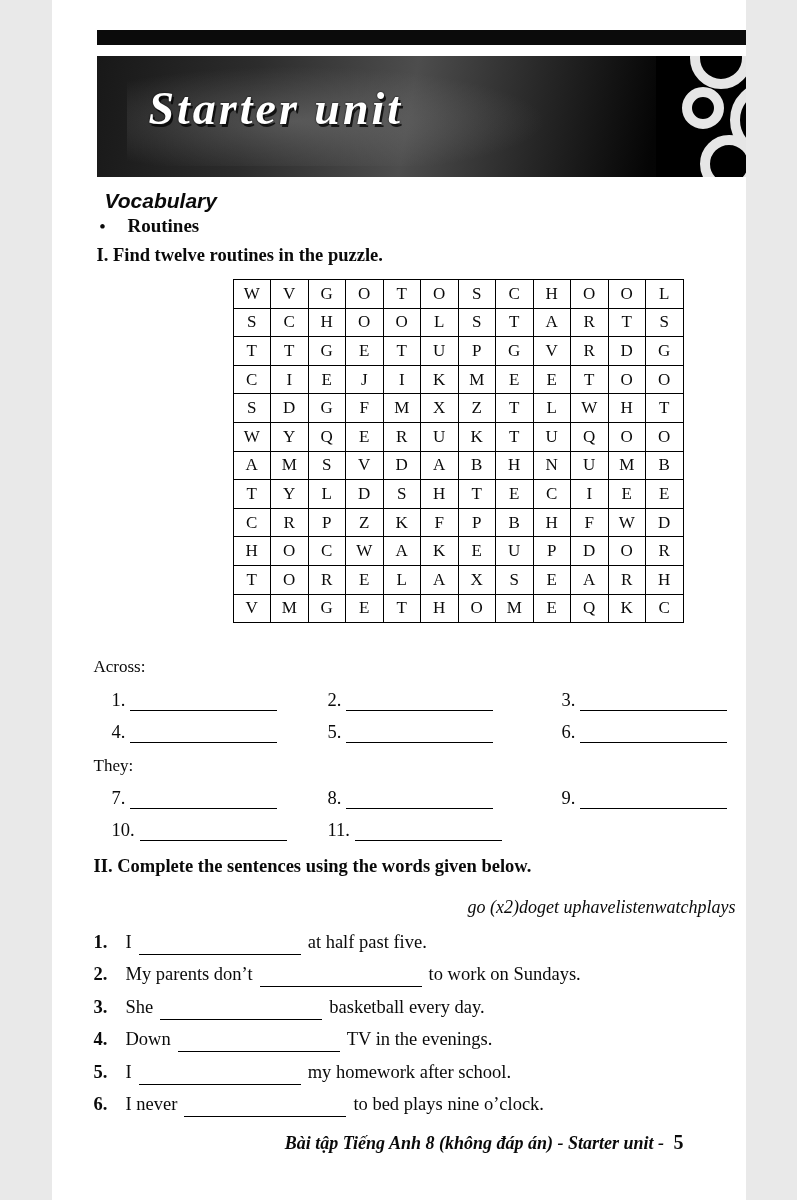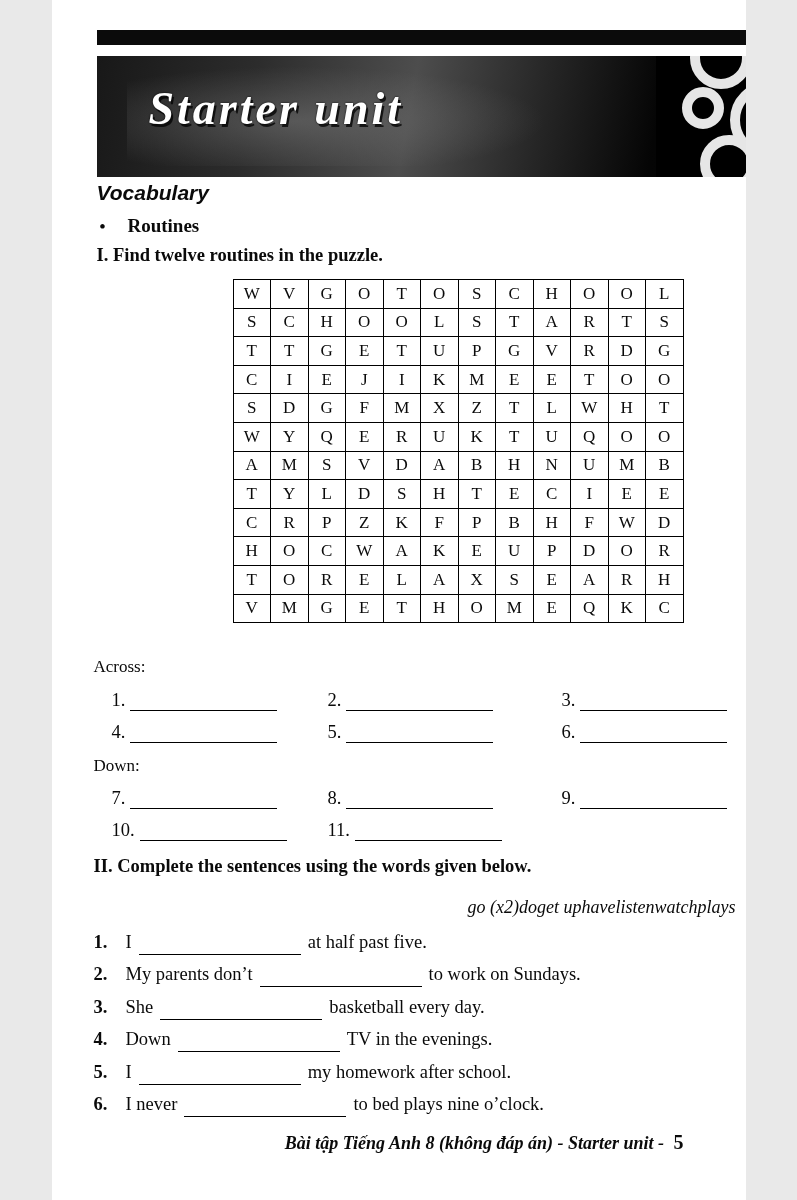--- a/index.html
+++ b/index.html
@@ -26,21 +26,21 @@
   .banner-title {
     position:absolute; left:52px; top:26px;
     font-weight:bold; font-style:italic; font-size:46px; letter-spacing:3px;
     color:#ffffff; text-shadow:2px 3px 0 rgba(0,0,0,.75), 0 0 2px #000;
     white-space:nowrap;
   }
   .banner-rings { position:absolute; right:-8px; top:0; height:121px; }
 
   
   .vocab-heading {
-    position:absolute; left:45px; top:181px; margin:0;
+    position:absolute; left:45px; top:181px; margin:8px;
     font-family:"Liberation Sans", sans-serif;
     font-weight:bold; font-style:italic; font-size:21px;
   }
   .routines-line {
     position:absolute; left:48px; top:215px; display:flex; gap:22px;
     font-weight:bold; font-size:19px; align-items:baseline;
   }
   .routines-line .bullet { font-size:17px; }
   .ex-title { position:absolute; left:45px; top:245px; font-weight:bold; font-size:18.5px; }
 
@@ -323,21 +323,21 @@
       <div class="blank-item">
         <span class="blank-num">5.</span>
         <span class="blank-line"></span>
       </div>
       <div class="blank-item">
         <span class="blank-num">6.</span>
         <span class="blank-line"></span>
       </div>
     </div>
 
-  <div class="dir-label down-label">Down:</div>
+  <div class="dir-label down-label">They:</div>
   <div class="blank-grid down-blanks" id="down-blanks">
       <div class="blank-item">
         <span class="blank-num">7.</span>
         <span class="blank-line"></span>
       </div>
       <div class="blank-item">
         <span class="blank-num">8.</span>
         <span class="blank-line"></span>
       </div>
       <div class="blank-item">

